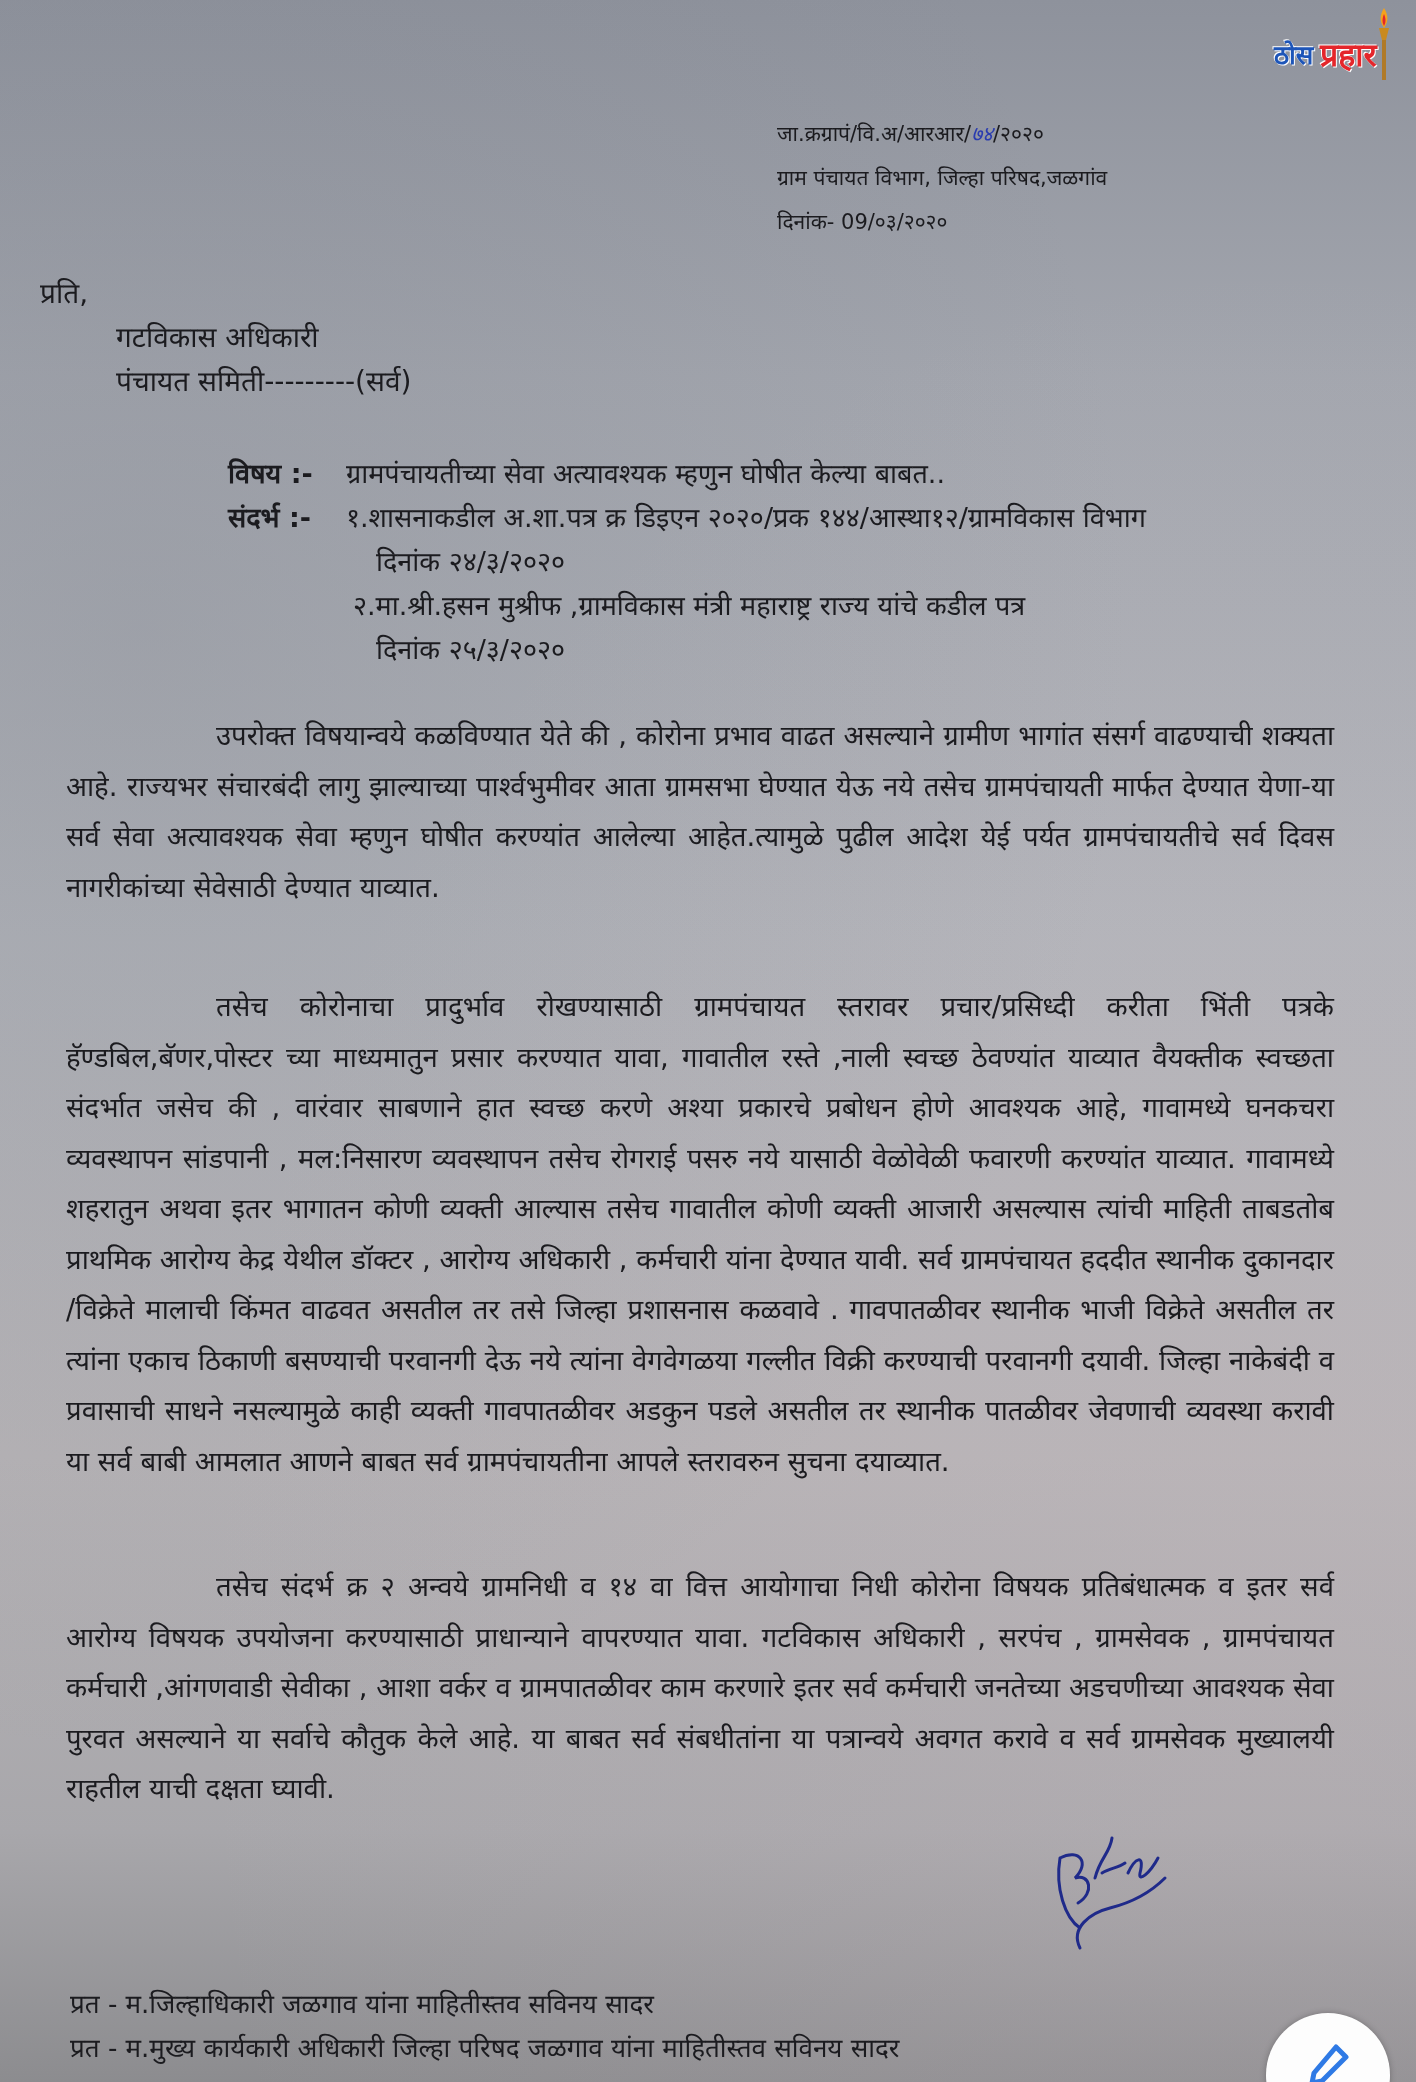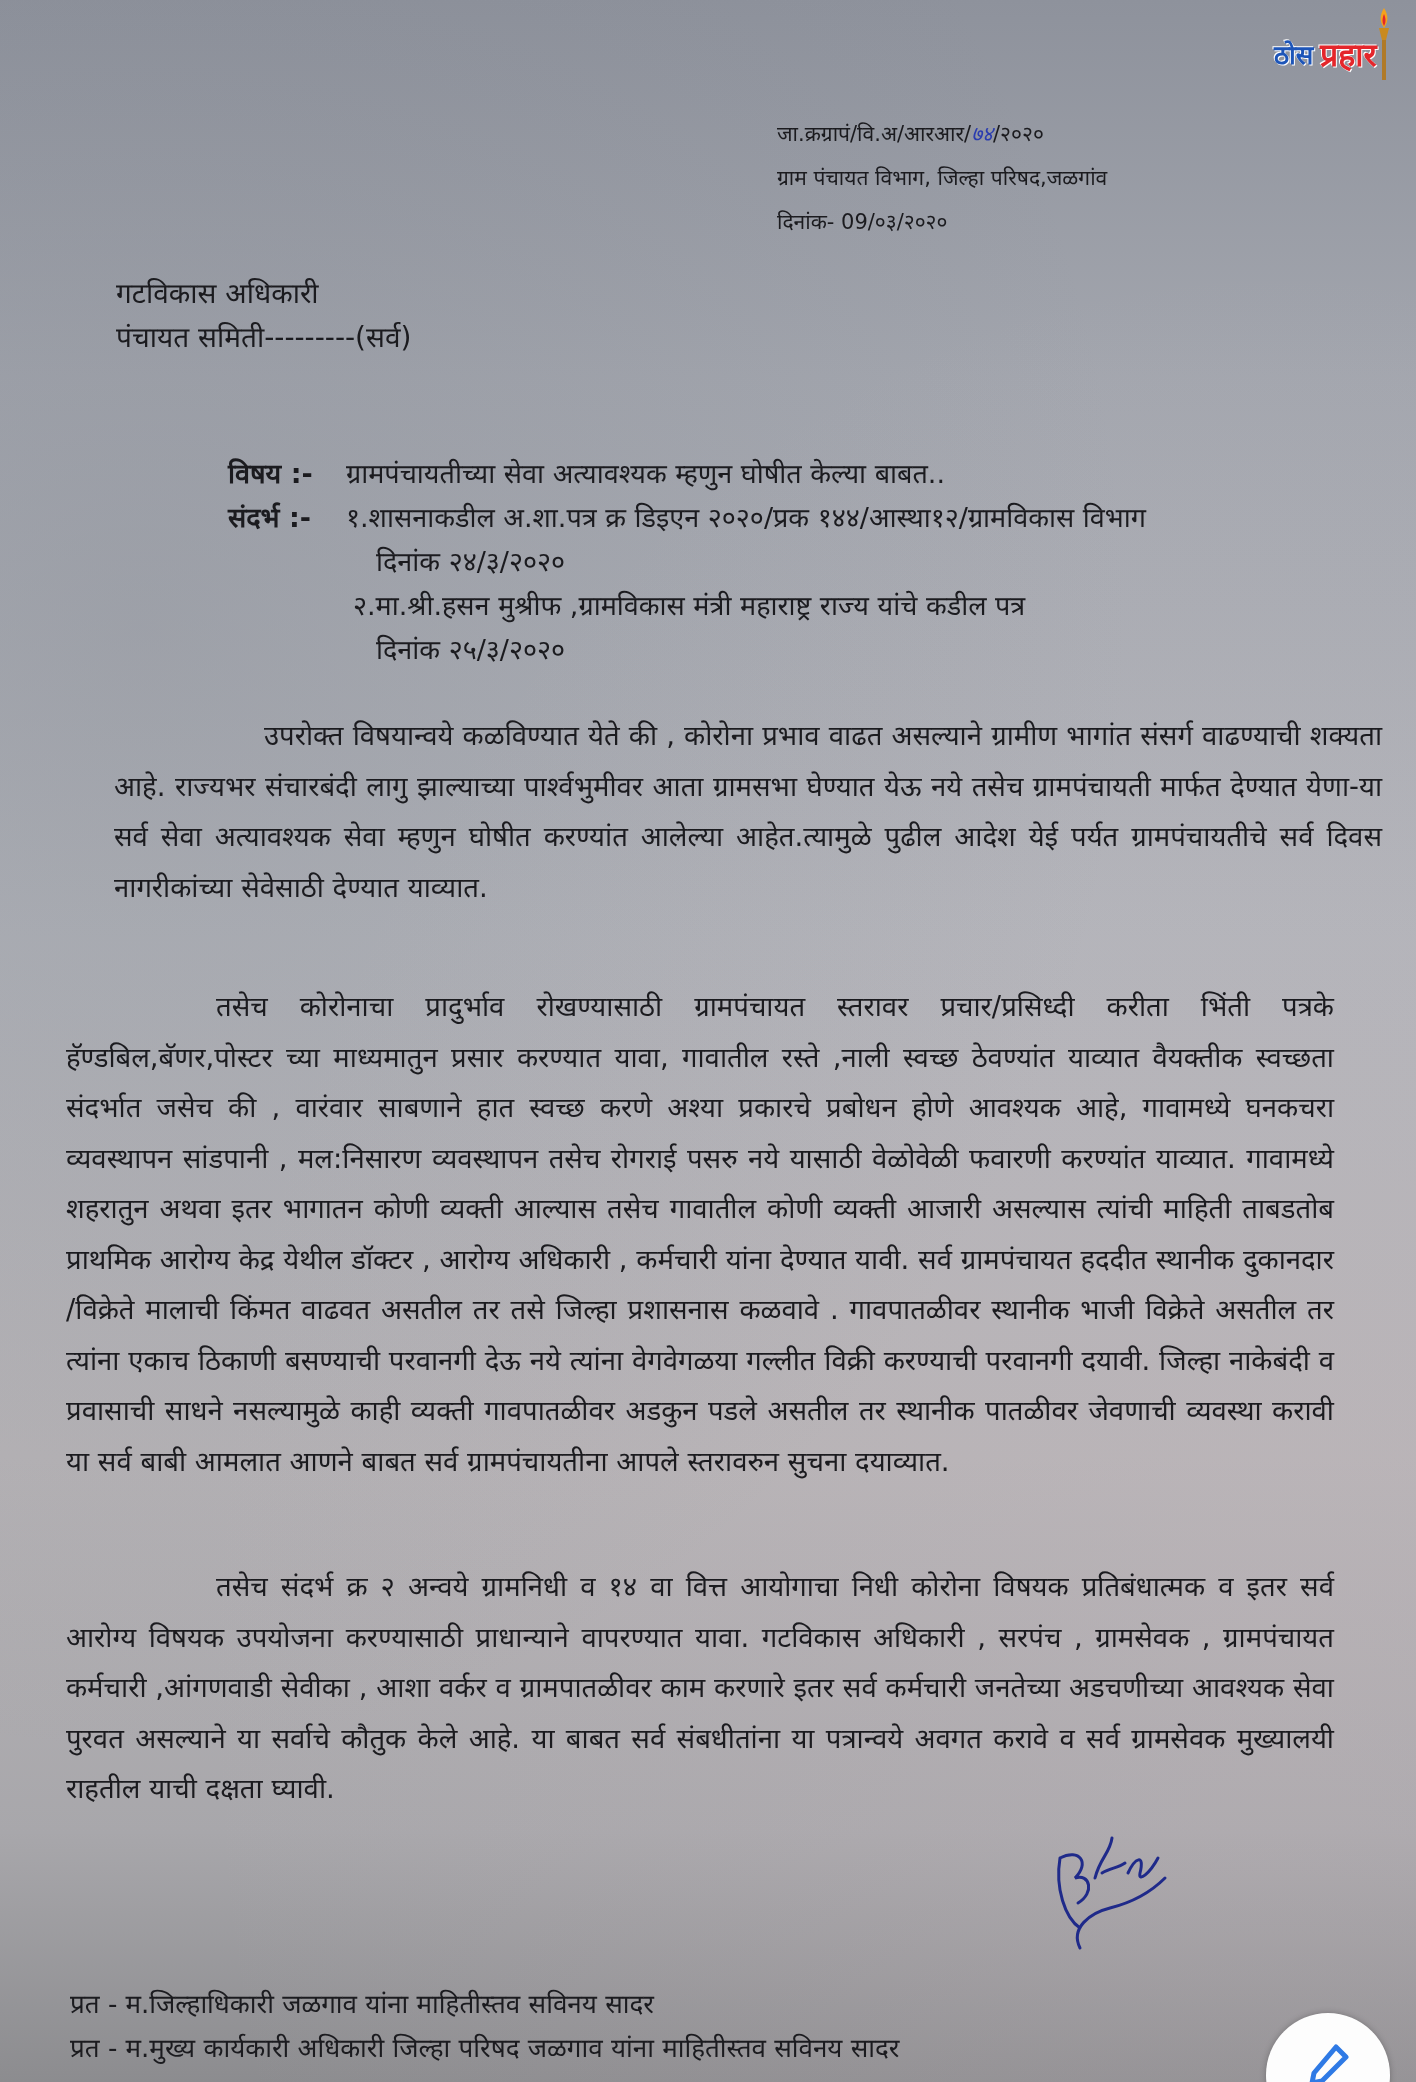--- a/index.html
+++ b/index.html
@@ -95,21 +95,21 @@
     }
     .body-text {
       position: absolute;
       left: 66px;
       width: 1268px;
       font-size: 27.5px;
       line-height: 50.5px;
       text-align: justify;
       text-align-last: left;
     }
-    .para1 { top: 710px; margin-left: 48px; }
+    .para1 { top: 710px; }
     .para2 { top: 981px; }
     .para3 { top: 1561px; }
     .body-text .first-indent {
       display: inline-block;
       width: 150px;
     }
     .signature-block {
       position: absolute;
       left: 880px;
       top: 1878px;
@@ -166,20 +166,21 @@
 
   <div class="header-block">
     <div>
       <span>जा.क्रग्रापं/वि.अ/आरआर/</span><span class="num-hand">७४</span><span>/२०२०</span>
     </div>
     <div>ग्राम पंचायत विभाग, जिल्हा परिषद,जळगांव</div>
     <div>दिनांक- 09/०३/२०२०</div>
   </div>
 
   <div class="to-block">
+    <div>प्रति,</div>
     <div class="indent">गटविकास अधिकारी</div>
     <div class="indent">पंचायत समिती---------(सर्व)</div>
   </div>
 
   <div class="subject-block">
     <div>
       <span class="lbl">विषय :-</span><span>ग्रामपंचायतीच्या सेवा अत्यावश्यक म्हणुन घोषीत केल्या बाबत..</span>
     </div>
     <div>
       <span class="lbl">संदर्भ :-</span><span>१.शासनाकडील अ.शा.पत्र क्र डिइएन २०२०/प्रक १४४/आस्था१२/ग्रामविकास विभाग</span>

